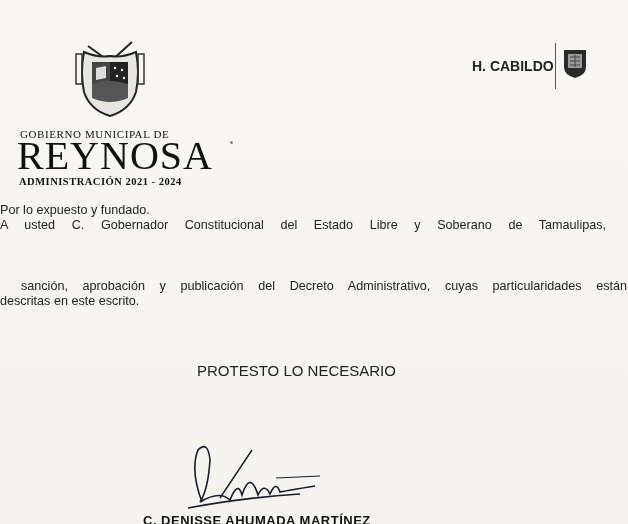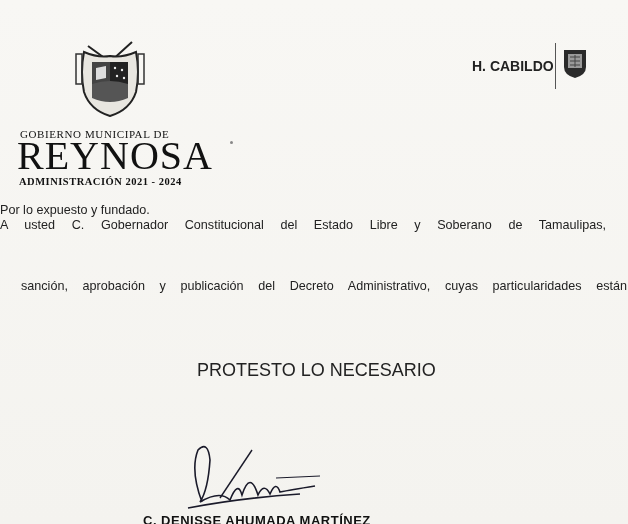--- a/index.html
+++ b/index.html
@@ -54,22 +54,23 @@
     <rect x="5" y="5" width="14" height="14" fill="#9a9a9a"></rect>
     <path d="M7 8 H17 M7 12 H17 M7 16 H17 M12 6 V18" stroke="#444" stroke-width="1"></path>
   </svg>
 
   <div class="dot"></div>
 
   <div class="p" style="left:0;top:203px;text-align:right;">Por lo expuesto y fundado.</div>
   <div class="p just" style="left:0;top:218px;width:606px;">A usted C. Gobernador Constitucional del Estado Libre y Soberano de Tamaulipas,</div>
 
   <div class="p just" style="left:0;top:279px;width:606px;margin-left:21px;">sanción, aprobación y publicación del Decreto Administrativo, cuyas particularidades están</div>
+  <div class="p" style="left:0;top:294px;">descritas en este escrito.</div>
 
-  <div class="p" style="left:197px;top:363px;font-size:18px;">PROTESTO LO NECESARIO</div>
+  <div class="p" style="left:197px;top:363px;font-size:15px;">PROTESTO LO NECESARIO</div>
 
   <svg class="sig" viewBox="0 0 150 72">
     <path d="M22 62 Q10 30 18 10 Q28 0 30 20 Q28 50 20 62 Q40 50 50 60 Q58 40 62 55 Q70 30 78 55 Q84 42 90 54 Q96 40 100 52 Q110 50 135 46" stroke="#1a1a2a" stroke-width="1.6" fill="none"></path>
     <path d="M40 58 L72 10" stroke="#1a1a2a" stroke-width="1.4" fill="none"></path>
     <path d="M8 68 Q60 58 120 54" stroke="#1a1a2a" stroke-width="1.6" fill="none"></path>
     <path d="M96 38 L140 36" stroke="#1a1a2a" stroke-width="1.2" fill="none"></path>
   </svg>
 
   <div class="name">C. DENISSE AHUMADA MARTÍNEZ</div>
 </div>

